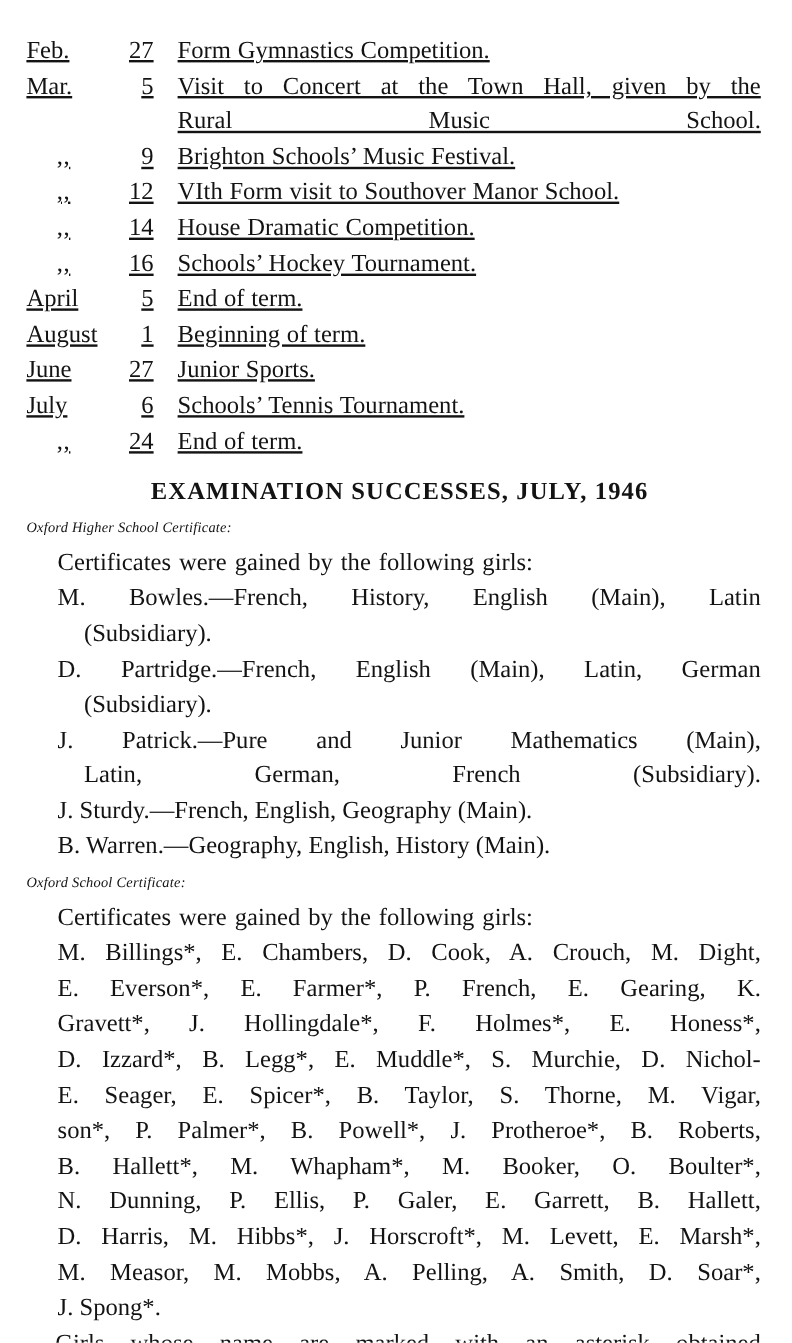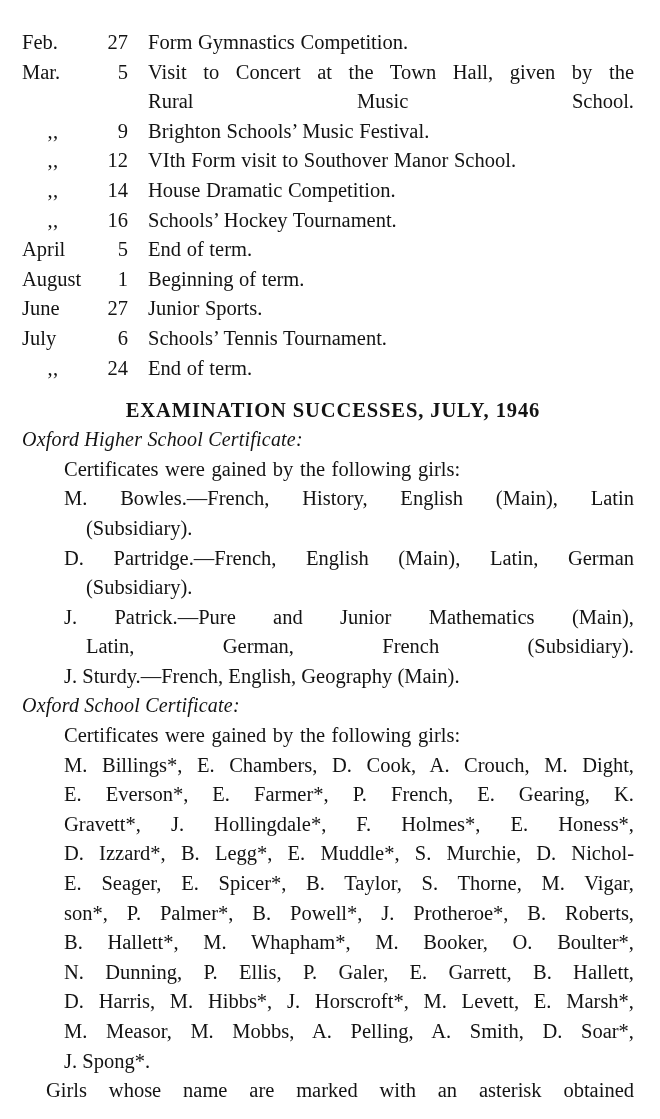--- a/index.html
+++ b/index.html
@@ -24,21 +24,21 @@
     box-sizing: border-box;
     padding: 28px 26px 0 22px;
   }
 
   
   .calendar {
     width: 100%;
     border-collapse: collapse;
     margin: 0 0 0 0;
   }
-  .calendar tr { vertical-align: baseline; }
+  .calendar tr { vertical-align: baseline; text-decoration: underline; }
   .cal-month,
   .cal-day,
   .cal-event {
     font-size: 20.5px;
     line-height: 29.6px;
     padding: 0;
     vertical-align: baseline;
   }
   .cal-month {
     width: 62px;
@@ -75,29 +75,29 @@
     font-size: 20.5px;
     font-weight: bold;
     letter-spacing: 0.9px;
     margin: 16px 0 3px 0;
     padding-left: 10px;
   }
 
   
   .subhead {
     font-style: italic;
-    font-size: 20px;
+    font-size: 12px;
     line-height: 29.6px;
     margin: 0;
     letter-spacing: 0.2px;
   }
 
   
   .block {
-    margin: 0 0 0 42px;
+    margin: 0 0 0 26px;
     font-size: 20.5px;
     line-height: 29.6px;
   }
   .lead-in {
     text-align: left;
     word-spacing: 1.5px;
   }
   .entry {
     text-align: justify;
     text-align-last: left;
@@ -227,20 +227,23 @@
 
     <div class="entry just-all">
       <span>J. Patrick.—Pure and Junior Mathematics (Main),</span>
       <span class="wrap">Latin, German, French (Subsidiary).</span>
     </div>
 
     <div class="entry">
       <span>J. Sturdy.—French, English, Geography (Main).</span>
     </div>
 
+    <div class="entry">
+      <span>B. Warren.—Geography, English, History (Main).</span>
+    </div>
   </div>
 
   <div class="subhead">Oxford School Certificate:</div>
 
   <div class="block">
     <div class="lead-in">Certificates were gained by the following girls:</div>
 
     <div class="names">
       <span class="nline">M. Billings*, E. Chambers, D. Cook, A. Crouch, M. Dight,</span>
       <span class="nline">E. Everson*, E. Farmer*, P. French, E. Gearing, K.</span>

